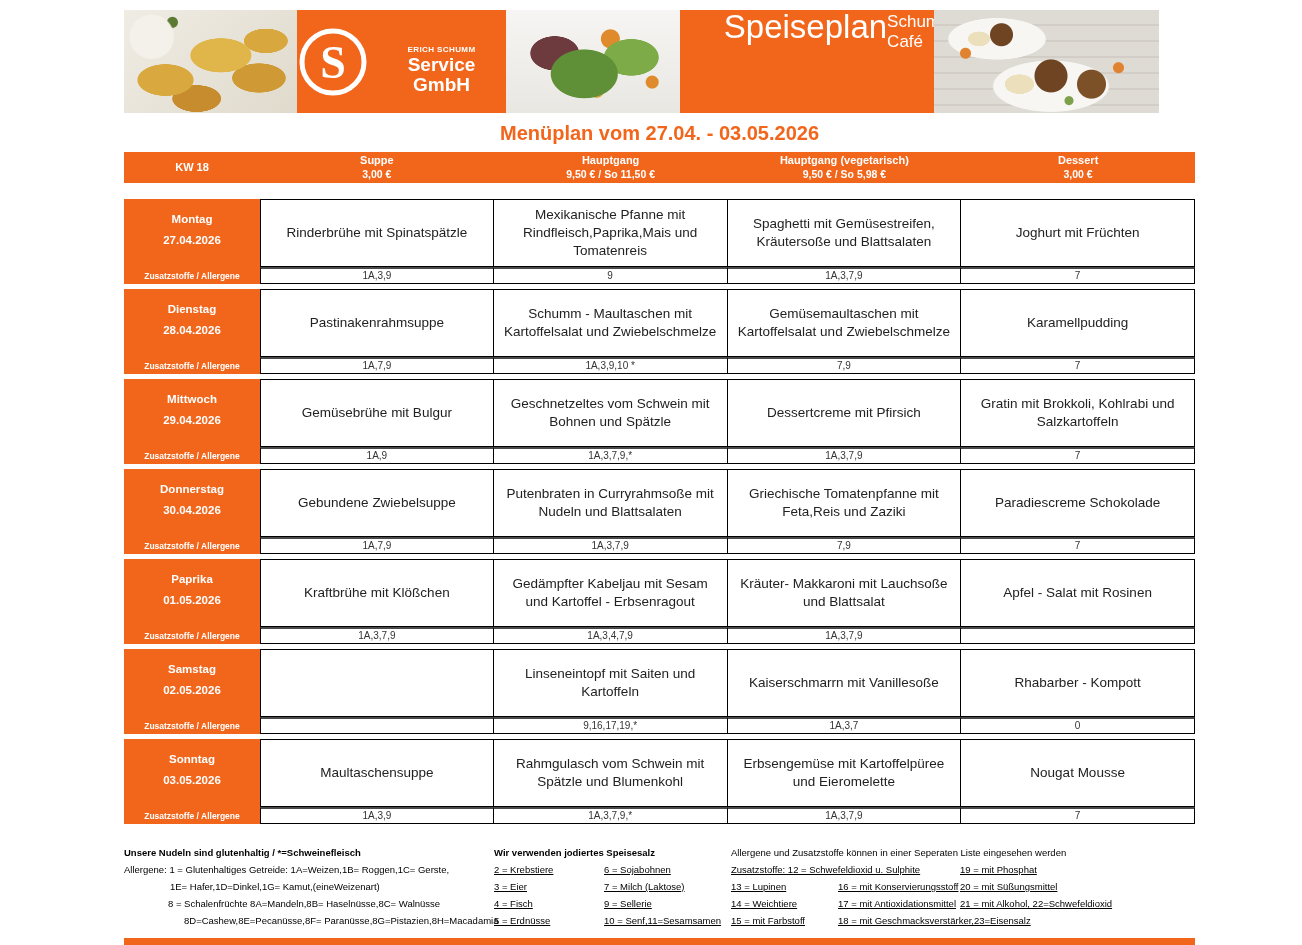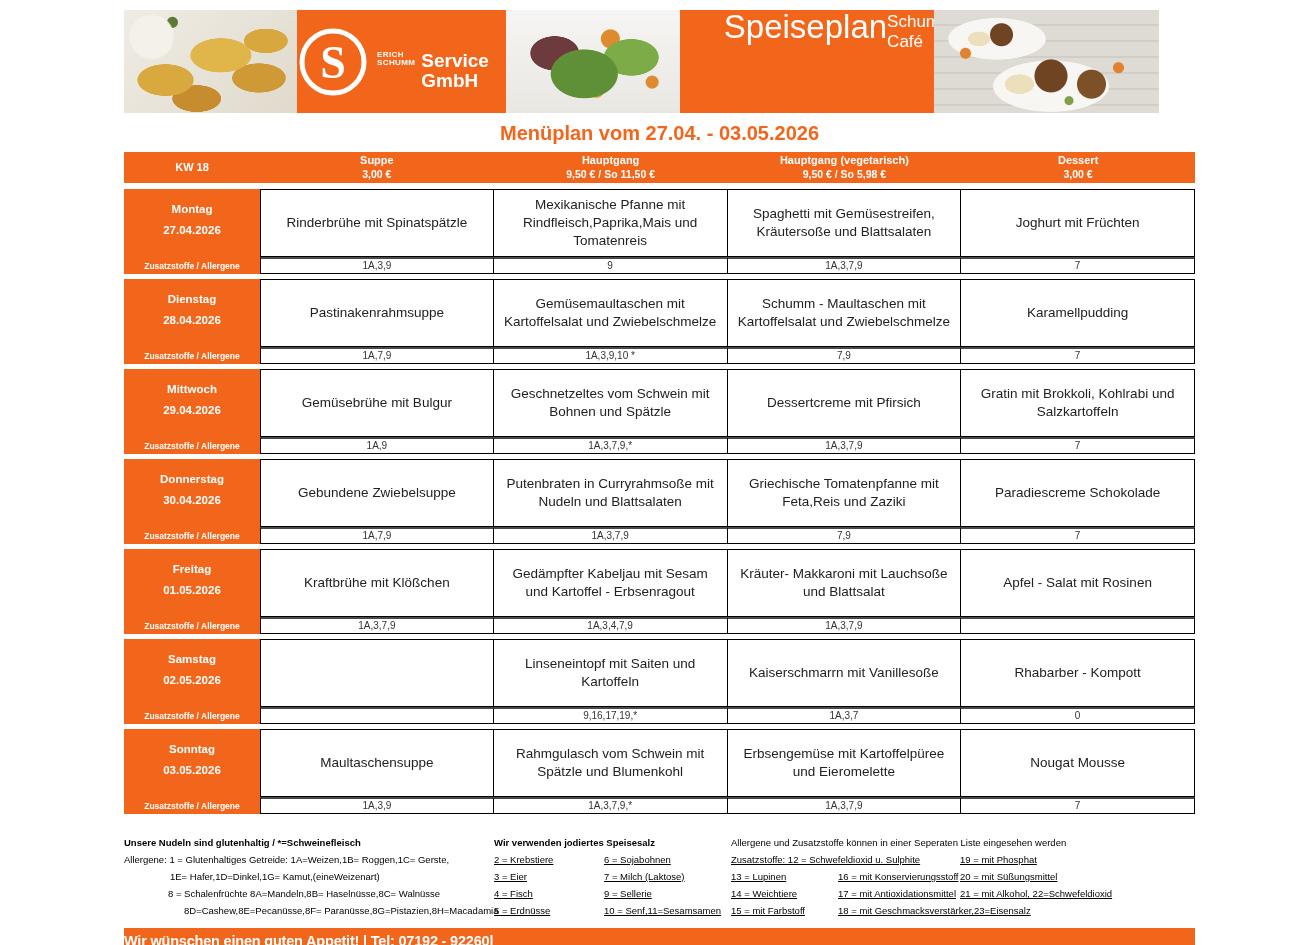--- a/index.html
+++ b/index.html
@@ -56,40 +56,40 @@
       radial-gradient(circle at 60% 88%, #7fa04a 0 4px, transparent 5px),
       radial-gradient(ellipse 95px 42px at 52% 74%, #f7f6f3 0 60%, transparent 62%),
       radial-gradient(ellipse 80px 34px at 28% 28%, #f7f6f3 0 60%, transparent 62%),
       repeating-linear-gradient(180deg,#dedad4 0 14px,#d2cdc6 14px 16px);
   }
   .logo-block{
     width:209px;background:var(--orange);color:#fff;
     display:flex;align-items:center;justify-content:center;gap:8px;
   }
   .logo-mark{flex:0 0 auto;}
-  .logo-text{display:flex;flex-direction:row;line-height:1.05;margin-top:18px;}
+  .logo-text{display:flex;flex-direction:column;line-height:1.05;margin-top:18px;text-align:center;}
   .logo-top{font-size:8px;font-weight:bold;letter-spacing:.4px;}
   .logo-bottom{font-size:19px;font-weight:bold;}
   .title-block{
     width:254px;background:var(--orange);color:#fff;
     display:flex;flex-direction:row;justify-content:center;padding-left:64px;
   }
   .plan-title{font-size:33px;line-height:1.05;}
   .plan-subtitle{font-size:17px;margin-top:2px;}
 
   
   .page-title{
     margin:9px 0 7px 0;text-align:center;
     color:var(--orange);font-size:20px;font-weight:bold;
   }
 
   
   .thead{
     display:grid;grid-template-columns:136px repeat(4,1fr);
-    background:var(--orange);color:#fff;height:31px;margin-bottom:6px;
+    background:var(--orange);color:#fff;height:31px;margin-bottom:16px;
   }
   .th{display:flex;flex-direction:column;align-items:center;justify-content:center;line-height:1.25;}
   .th .lbl{font-size:11px;font-weight:bold;}
   .th .price{font-size:10.5px;font-weight:bold;}
   .th.kw{justify-content:center;font-size:11px;font-weight:bold;}
 
   .day-block{
     display:grid;grid-template-columns:136px repeat(4,1fr);
     grid-template-rows:minmax(68px,auto) 17px;
     margin-top:5px;
@@ -210,25 +210,25 @@
         <div class="day-cell">
           <div class="day-title">
             <div class="day-name">Dienstag</div>
             <div class="day-date">28.04.2026</div>
           </div>
           <div class="day-allergen-label">Zusatzstoffe / Allergene</div>
         </div>
         <div class="dish-cell c0">
           <span class="dish-text">Pastinakenrahmsuppe</span>
         </div>
+        <div class="dish-cell c1">
+          <span class="dish-text">Schumm - Maultaschen mit Kartoffelsalat und Zwiebelschmelze</span>
+        </div>
         <div class="dish-cell c2">
           <span class="dish-text">Gemüsemaultaschen mit Kartoffelsalat und Zwiebelschmelze</span>
-        </div>
-        <div class="dish-cell c1">
-          <span class="dish-text">Schumm - Maultaschen mit Kartoffelsalat und Zwiebelschmelze</span>
         </div>
         <div class="dish-cell c3">
           <span class="dish-text">Karamellpudding</span>
         </div>
         <div class="alg-cell c0">1A,7,9</div>
         <div class="alg-cell c1">1A,3,9,10 *</div>
         <div class="alg-cell c2">7,9</div>
         <div class="alg-cell c3">7</div>
       </div>
       <div class="day-block">
@@ -277,21 +277,21 @@
           <span class="dish-text">Paradiescreme Schokolade</span>
         </div>
         <div class="alg-cell c0">1A,7,9</div>
         <div class="alg-cell c1">1A,3,7,9</div>
         <div class="alg-cell c2">7,9</div>
         <div class="alg-cell c3">7</div>
       </div>
       <div class="day-block">
         <div class="day-cell">
           <div class="day-title">
-            <div class="day-name">Freitag</div>
+            <div class="day-name">Paprika</div>
             <div class="day-date">01.05.2026</div>
           </div>
           <div class="day-allergen-label">Zusatzstoffe / Allergene</div>
         </div>
         <div class="dish-cell c0">
           <span class="dish-text">Kraftbrühe mit Klößchen</span>
         </div>
         <div class="dish-cell c1">
           <span class="dish-text">Gedämpfter Kabeljau mit Sesam und Kartoffel - Erbsenragout</span>
         </div>

